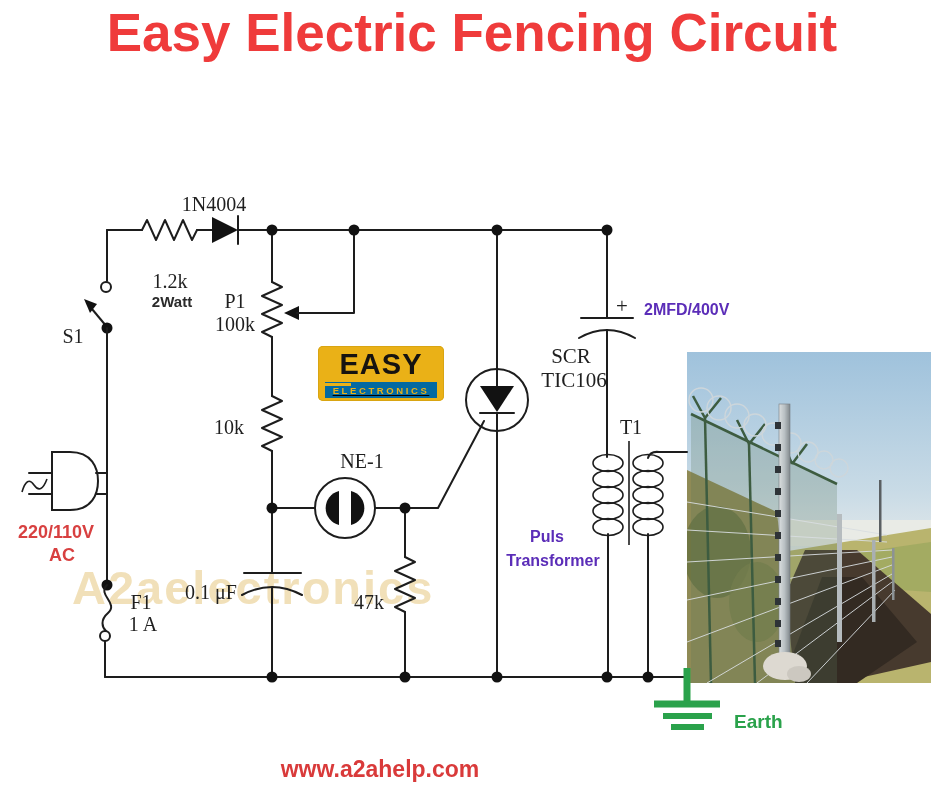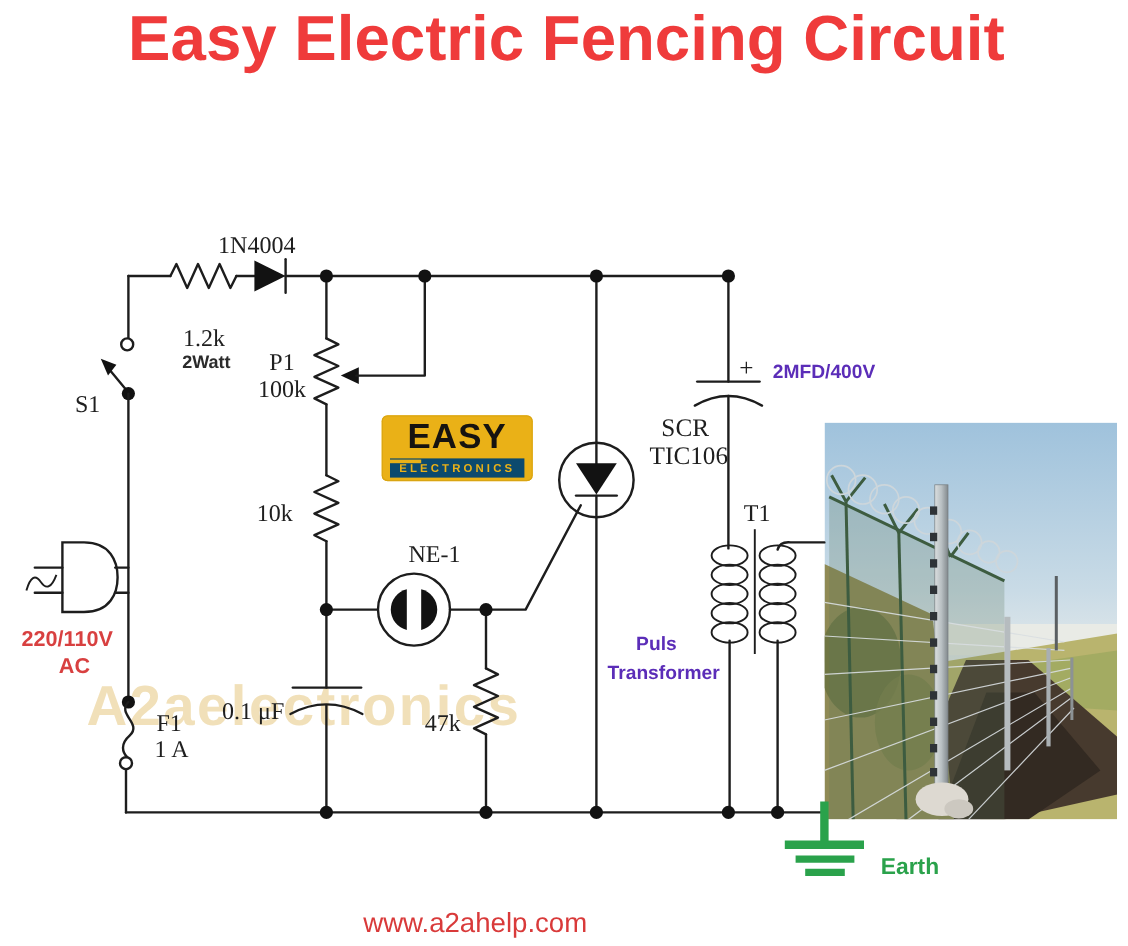--- a/index.html
+++ b/index.html
@@ -19,27 +19,27 @@
   #photo{left:687px;top:352px;width:244px;height:331px;z-index:2;overflow:hidden;}
 
   
   #schematic{left:0;top:0;z-index:3;}
 
   
   #logo{left:318px;top:346px;width:126px;height:55px;background:#eab117;border-radius:5px;
         z-index:4;box-shadow:0 0 0 1px #d9a512 inset;}
   #logo .easy{font-size:29px;font-weight:800;color:#161310;text-align:center;
               letter-spacing:1px;line-height:36px;font-family:"Liberation Sans",sans-serif;}
-  #logo .bar{position:absolute;left:7px;right:7px;bottom:3px;height:16px;background:#0c4a6e;
-             display:flex;align-items:center;justify-content:center;}
+  #logo .bar{position:absolute;left:7px;right:7px;bottom:3px;height:16px;background:#0369a1;
+             display:flex;align-items:center;justify-content:center;text-decoration:underline;}
   #logo .bar span{color:#eab117;font-size:9.5px;font-weight:700;letter-spacing:2.6px;}
   #logo .dash{position:absolute;left:7px;top:37px;width:26px;height:3px;background:#eab117;z-index:5;}
 
   
-  #footer-url{left:16px;top:756px;width:760px;text-align:center;font-size:23px;font-weight:400;
+  #footer-url{left:0;top:756px;width:760px;text-align:center;font-size:23px;font-weight:700;
               color:#d93a3a;z-index:4;}
 
   
   text{fill:#1f1f1f;}
   .serif{font-family:"Liberation Serif","DejaVu Serif",serif;font-size:20px;}
   .serif-lg{font-family:"Liberation Serif","DejaVu Serif",serif;font-size:21px;}
   .bold-red{font-family:"Liberation Sans",sans-serif;font-size:18px;font-weight:700;fill:#d84040;}
   .bold-purple{font-family:"Liberation Sans",sans-serif;font-size:16px;font-weight:700;fill:#5b2db8;}
   .bold-green{font-family:"Liberation Sans",sans-serif;font-size:19px;font-weight:700;fill:#2aa24b;}
   .bold-dark{font-family:"Liberation Sans",sans-serif;font-size:15px;font-weight:700;fill:#2b2b2b;}

